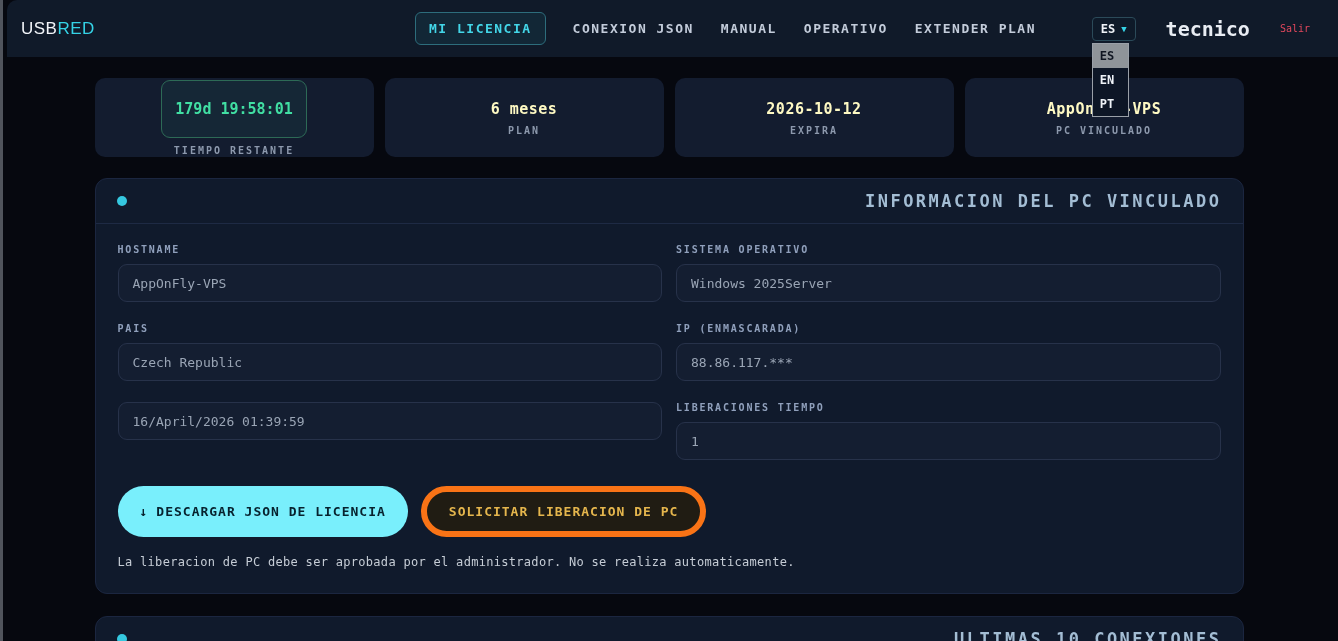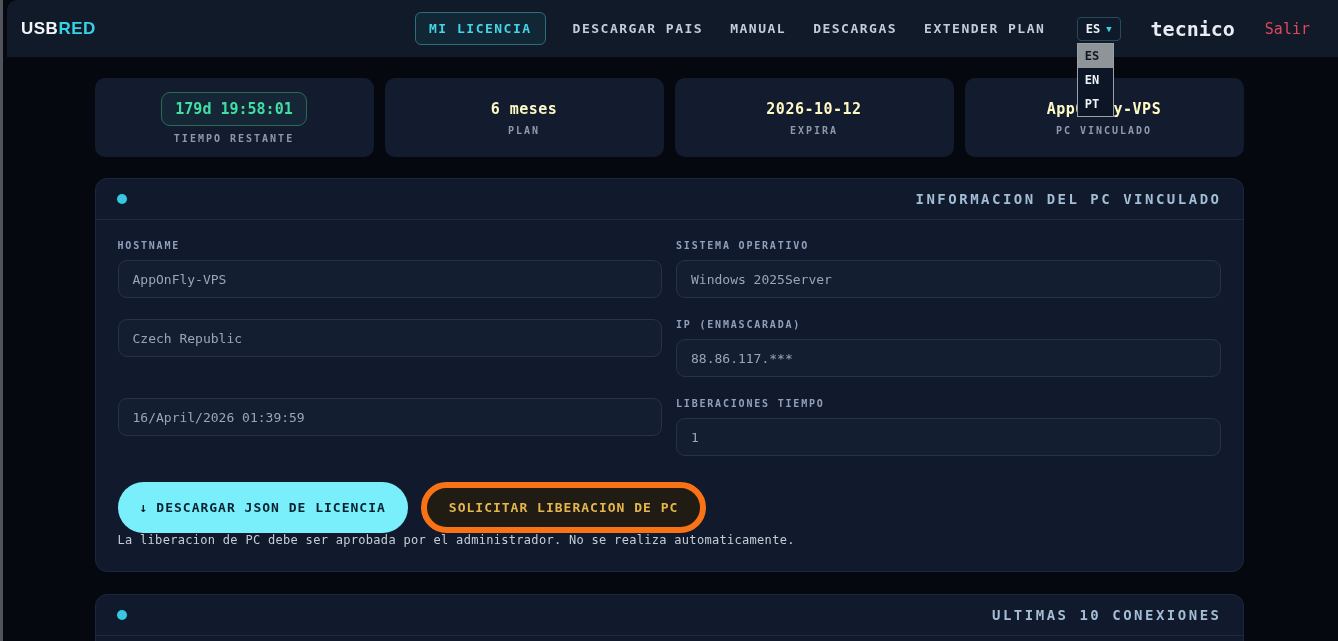--- a/index.html
+++ b/index.html
@@ -16,21 +16,21 @@
   
   .navbar {
     margin-left:7px;
     height:57px;
     background:#101a29;
     border-radius:10px 0 0 0;
     display:flex; align-items:center;
     padding:0 28px 0 14px;
     position:relative; z-index:20;
   }
-  .brand { font-family:"Liberation Sans","DejaVu Sans",sans-serif; font-weight:bold; font-size:17px; letter-spacing:.5px; white-space:nowrap; }
+  .brand { font-family:"Liberation Sans","DejaVu Sans",sans-serif; font-weight:normal; font-size:17px; letter-spacing:.5px; white-space:nowrap; }
   .brand .b-usb { color:#f2f5f9; }
   .brand .b-red { color:#35d3e6; }
   .nav-tabs {
     position:absolute; left:378px; top:0; height:57px;
     display:flex; align-items:center; gap:27px;padding-left:30px;
   }
   .nav-tab {
     font-size:13px; font-weight:bold; letter-spacing:1.5px;
     color:#c3ccda; cursor:pointer; white-space:nowrap;
   }
@@ -56,49 +56,49 @@
   .lang-menu {
     position:absolute; top:26px; left:0; width:37px;
     background:#0d1626; border:1px solid #9aa0a8; z-index:100;
   }
   .lang-opt {
     font-size:12px; font-weight:bold; color:#eef2f7;
     padding:5px 7px; height:24px; cursor:pointer;
   }
   .lang-opt.selected { background:#8f9499; color:#101622; }
   .user-name { color:#e9edf3; font-size:20px; font-weight:bold; }
-  .logout { color:#e0475c; font-size:15px; cursor:pointer; }
+  .logout { color:#e0475c; font-size:10px; cursor:pointer; }
   
   .content { width:1149px; margin:0 auto; padding-top:21px; }
   .stats-row {
     display:grid; grid-template-columns:repeat(4,1fr); gap:11px;
     margin-bottom:21px;
   }
   .stat-card {
     background:#131c2f; border-radius:10px; height:79px;
     display:flex; flex-direction:column; align-items:center; justify-content:center;
   }
   .stat-value { color:#fef9c3; font-size:15px; font-weight:bold; letter-spacing:.5px; }
   .stat-label { color:#8d99ad; font-size:10px; font-weight:bold; letter-spacing:2px; margin-top:7px; }
   .timer-chip {
     color:#41dfa3; font-size:15px; font-weight:bold;
     border:1px solid #2d6a56; background:rgba(65,223,163,0.06);
-    border-radius:9px; padding:7px 13px;
+    border-radius:9px; padding:19px 13px;
   }
   
   .panel {
     background:#101a2c; border-radius:12px; border:1px solid #1b2640;
     margin-bottom:22px; overflow:hidden;
   }
   .panel-header {
     display:flex; align-items:center; justify-content:space-between;
     padding:12px 21px; border-bottom:1px solid #1e2a44;
   }
   .dot { width:10px; height:10px; border-radius:50%; background:#35c8e0; }
-  .panel-title { color:#a3bdd4; font-size:14px; font-weight:bold; letter-spacing:2.5px; }
+  .panel-title { color:#a3bdd4; font-size:17px; font-weight:bold; letter-spacing:2.5px; }
   .panel-body { padding:20px 22px 24px 22px; }
   .form-grid {
     display:grid; grid-template-columns:1fr 1fr; column-gap:14px; row-gap:21px;
   }
   .field-label {
     color:#90a0bc; font-size:10px; font-weight:bold; letter-spacing:1.8px;
     margin-bottom:9px;
   }
   .field-input {
     width:100%; height:38px; background:#141e31;
@@ -109,43 +109,43 @@
   }
   .btn-row { display:flex; gap:13px; margin-top:26px; }
   .btn {
     border-radius:999px; font-size:13px; font-weight:bold; letter-spacing:1px;
     padding:12px 22px; cursor:pointer; white-space:nowrap;
     display:flex; align-items:center; gap:8px;
     font-family:"DejaVu Sans Mono","Liberation Mono",monospace;
   }
   .btn-cyan { background:#79effc; color:#07222e; border:none; }
   .btn-gold { background:#201c13; color:#e5b64d; border:6px solid #f97316; }
-  .note { color:#c6cdd6; font-size:12px; letter-spacing:.3px; }
+  .note { color:#c6cdd6; font-size:12px; margin-top:18px; letter-spacing:.3px; }
   
   .table-head {
     display:grid; grid-template-columns:35.7% 30.1% auto;
     padding:0 22px; height:39px; align-items:center;
     border-bottom:1px solid #1e2a44;
   }
 </style>
 </head>
 <body>
 
 <div class="edge-strip"></div>
 
 <header class="navbar">
   <div class="brand">
     <span class="b-usb">USB</span><span class="b-red">RED</span>
   </div>
 
   <nav class="nav-tabs">
     <div class="nav-tab active">MI LICENCIA</div>
-    <div class="nav-tab">DESCARGAR PAIS</div>
+    <div class="nav-tab">CONEXION JSON</div>
     <div class="nav-tab">MANUAL</div>
-    <div class="nav-tab">DESCARGAS</div>
+    <div class="nav-tab">OPERATIVO</div>
     <div class="nav-tab">EXTENDER PLAN</div>
   </nav>
 
   <div class="userbar">
     <div class="lang-wrap">
       <div class="lang-btn">
         <span class="lang-code">ES</span>
         <span class="caret">▼</span>
       </div>
       <div class="lang-menu">
@@ -189,20 +189,21 @@
       <div class="form-grid">
         <div class="field">
           <div class="field-label">HOSTNAME</div>
           <div class="field-input">AppOnFly-VPS</div>
         </div>
         <div class="field">
           <div class="field-label">SISTEMA OPERATIVO</div>
           <div class="field-input">Windows 2025Server</div>
         </div>
         <div class="field">
+          <div class="field-label">PAIS</div>
           <div class="field-input">Czech Republic</div>
         </div>
         <div class="field">
           <div class="field-label">IP (ENMASCARADA)</div>
           <div class="field-input">88.86.117.***</div>
         </div>
         <div class="field">
           <div class="field-input">16/April/2026 01:39:59</div>
         </div>
         <div class="field">

